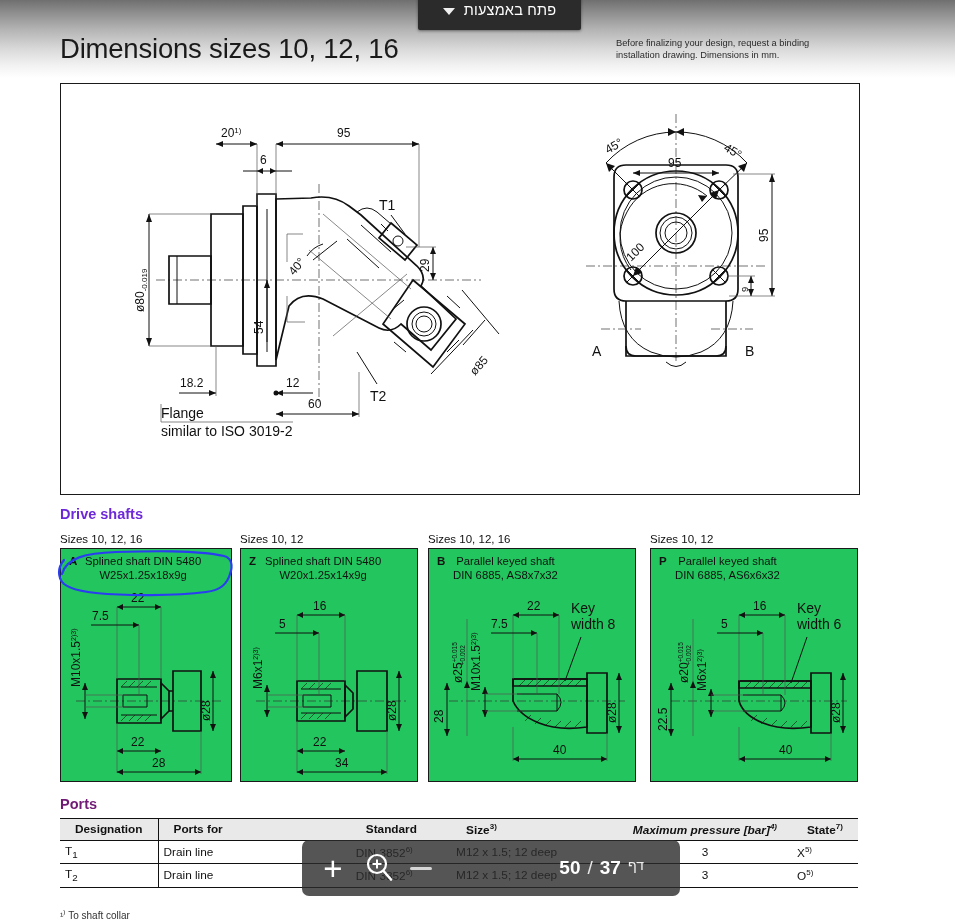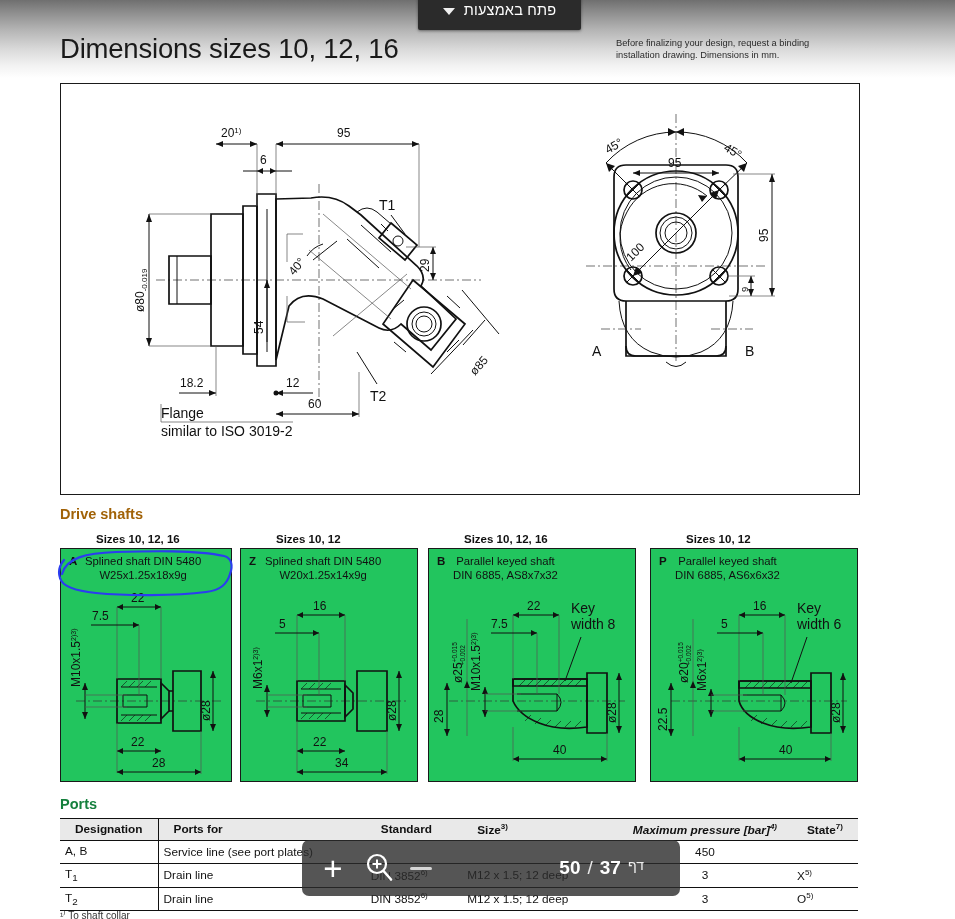--- a/index.html
+++ b/index.html
@@ -46,45 +46,45 @@
   
   #drawing-frame {
     position:absolute; left:60px; top:83px; width:800px; height:412px;
     border:1px solid #1a1a1a; background:#fff;
   }
   #drawing-frame svg, #shaft-svg { display:block; }
 
   
   #drive-shafts-heading {
     position:absolute; left:60px; top:506px;
-    font-size:14.5px; font-weight:bold; color:#a16207;
+    font-size:14.5px; font-weight:bold; color:#6d28d9;
   }
   .ds-size-label {
-    position:absolute; font-size:11.5px; font-weight:bold; color:#111;margin-left:36px;
+    position:absolute; font-size:11.5px; font-weight:normal; color:#111;
   }
   .ds-box {
     position:absolute; border:1px solid #1a1a1a; background:#22c55e;text-align:center;
   }
   .ds-code {
     position:absolute; font-size:11.5px; font-weight:bold; color:#111;
   }
   .ds-desc {
     position:absolute; font-size:11.3px; line-height:13.5px; color:#111;
   }
 
   
   #blue-annotation {
     position:absolute; left:56px; top:546px; width:180px; height:52px;
     pointer-events:none;
   }
 
   
   #ports-heading {
     position:absolute; left:60px; top:796px;
-    font-size:14.5px; font-weight:bold; color:#15803d;
+    font-size:14.5px; font-weight:bold; color:#701a75;
   }
   #ports-table {
     position:absolute; left:60px; top:818px; width:798px;
     border-collapse:collapse; font-size:11.8px; color:#111;
   }
   #ports-table th {
     background:#e9e9e9; text-align:left; font-weight:bold;
     padding:3px 15px; border-bottom:1.6px solid #111; border-top:1.6px solid #111;
     white-space:nowrap;
   }
@@ -635,28 +635,20 @@
       <th class="col-desig"><span>Designation</span></th>
       <th class="col-portfor"><span>Ports for</span></th>
       <th class="col-std"><span>Standard</span></th>
       <th class="col-size"><span>Size</span><sup>3)</sup></th>
       <th class="col-maxp"><span>Maximum pressure [bar]</span><sup>4)</sup></th>
       <th class="col-state"><span>State</span><sup>7)</sup></th>
     </tr>
   </thead>
   <tbody>
     <tr>
-      <td class="col-desig"><span>A, B</span><sub></sub></td>
-      <td>Service line (see port plates)</td>
-      <td><span></span><sup></sup></td>
-      <td></td>
-      <td style="text-align:center">450</td>
-      <td><span></span><sup></sup></td>
-    </tr>
-    <tr>
       <td class="col-desig"><span>T</span><sub>1</sub></td>
       <td>Drain line</td>
       <td><span>DIN 3852</span><sup>6)</sup></td>
       <td>M12 x 1.5; 12 deep</td>
       <td style="text-align:center">3</td>
       <td><span>X</span><sup>5)</sup></td>
     </tr>
     <tr>
       <td class="col-desig"><span>T</span><sub>2</sub></td>
       <td>Drain line</td>

